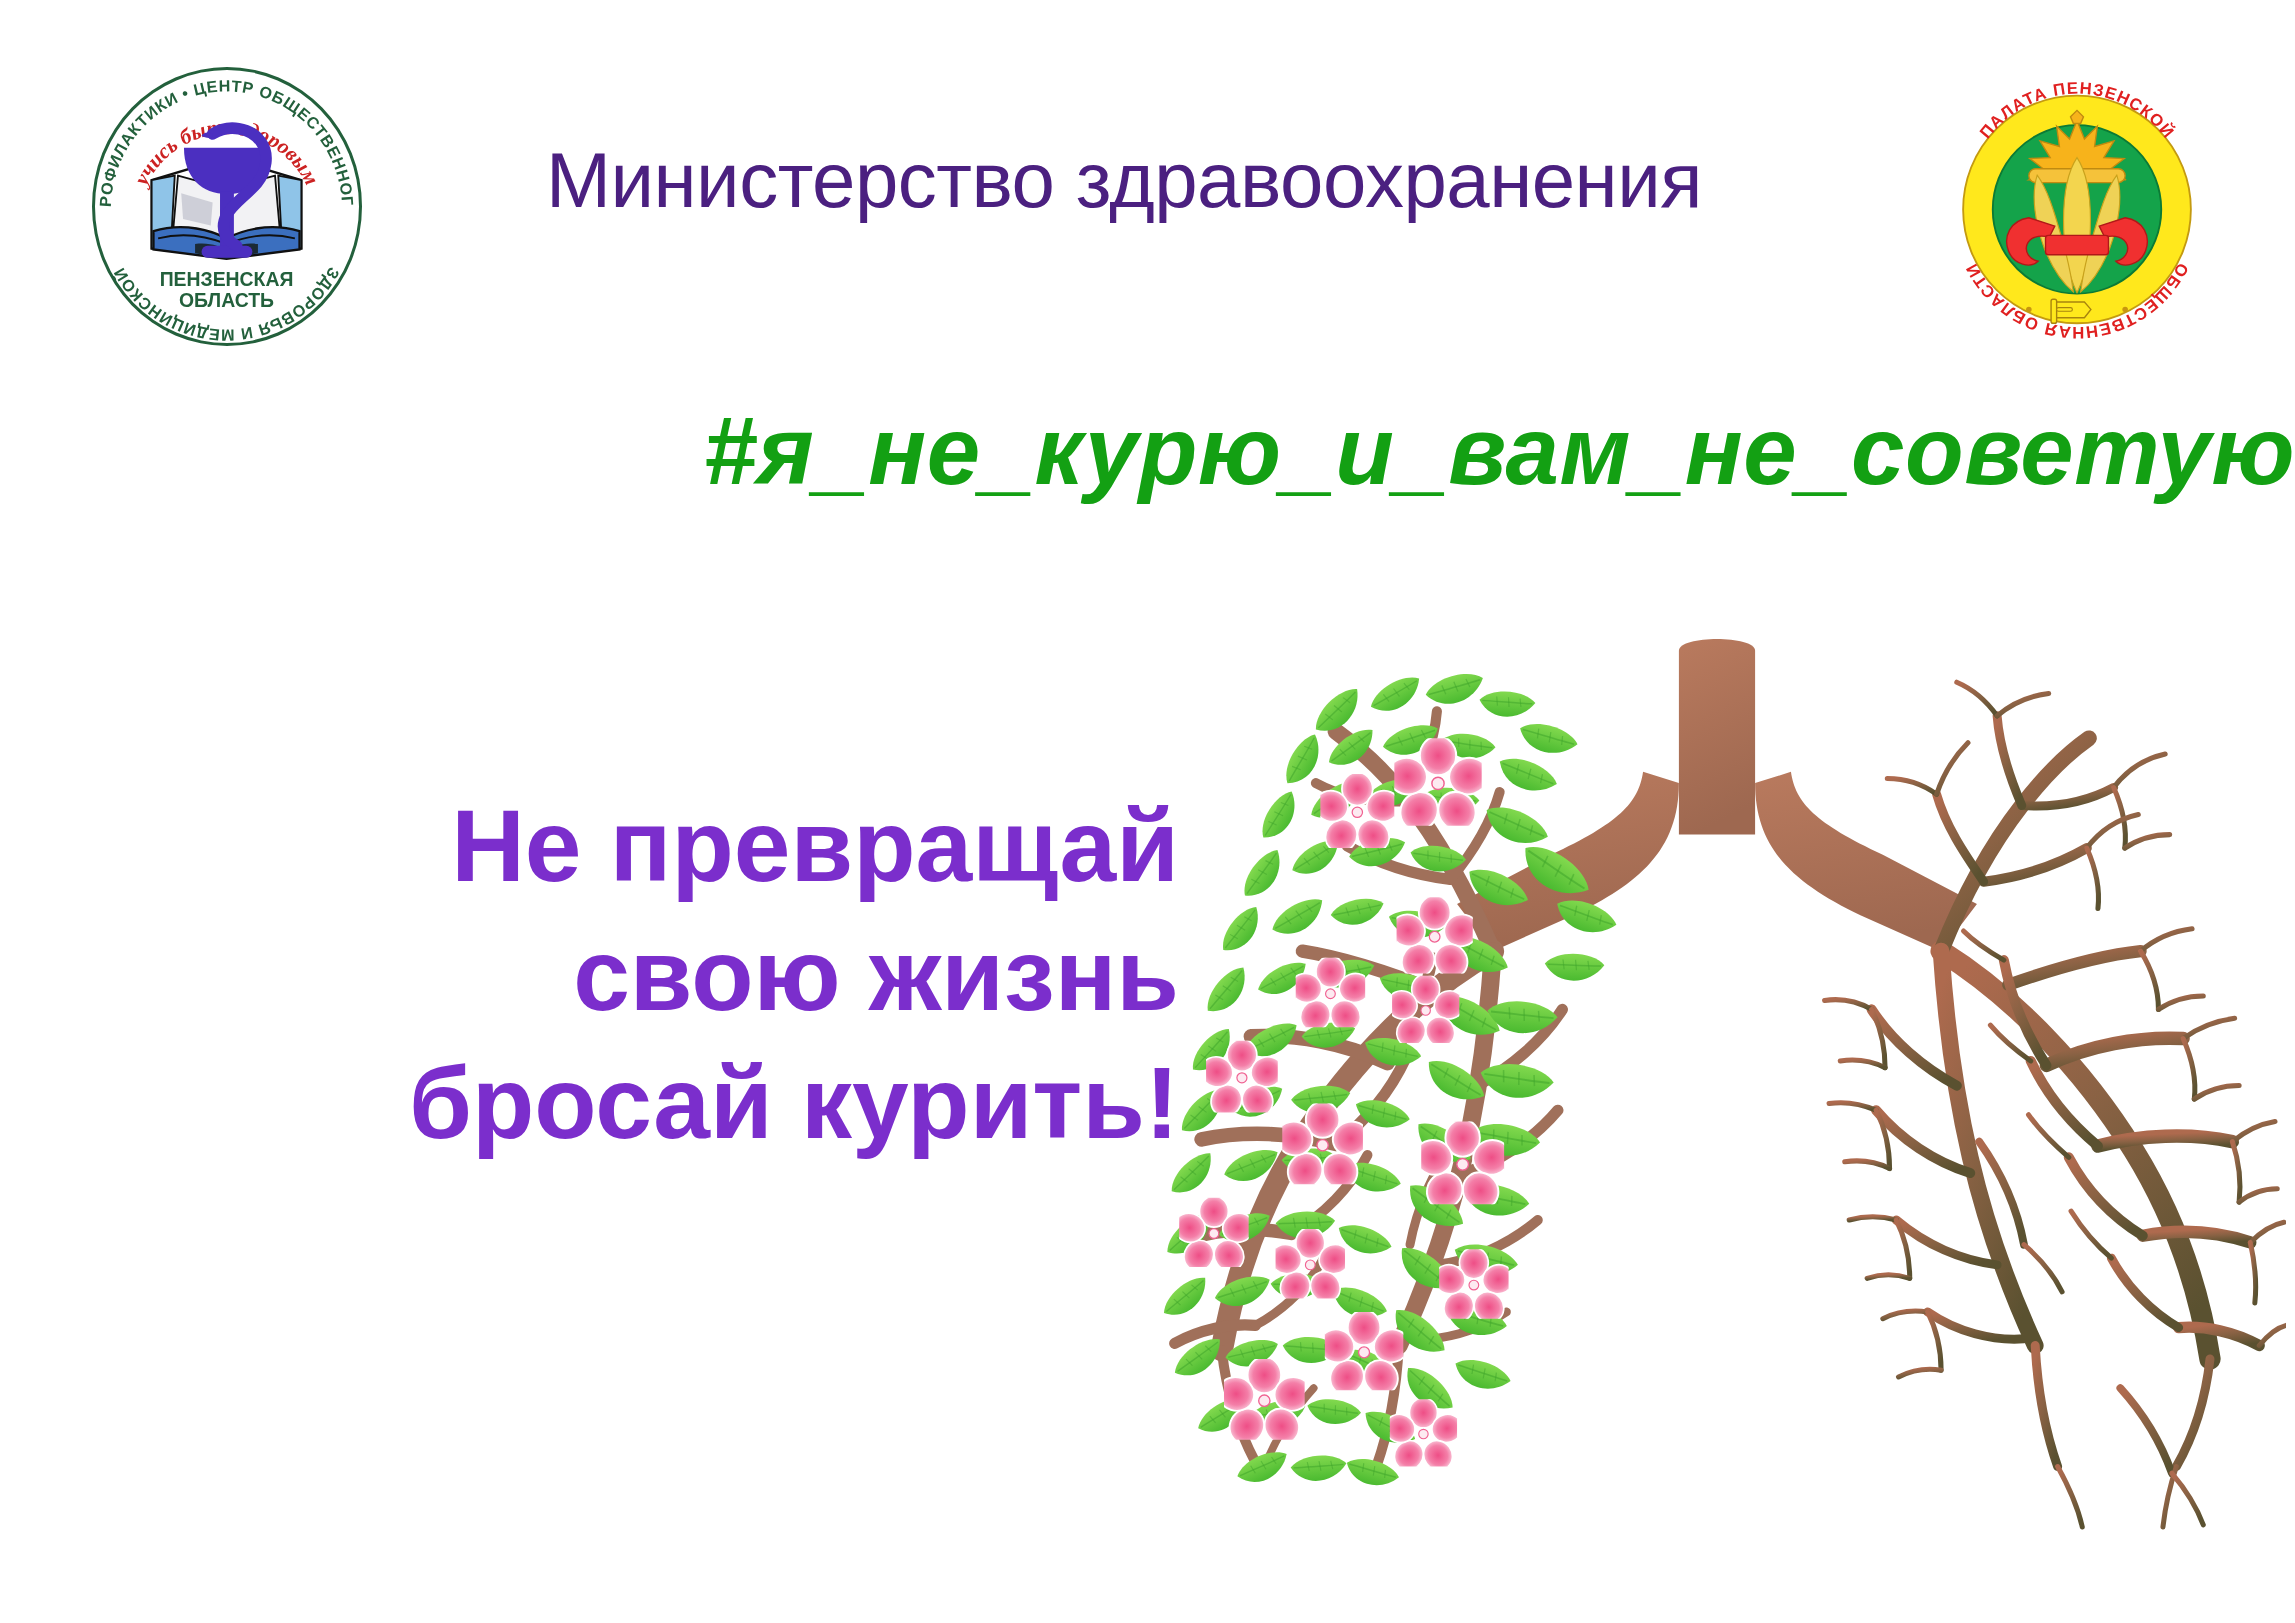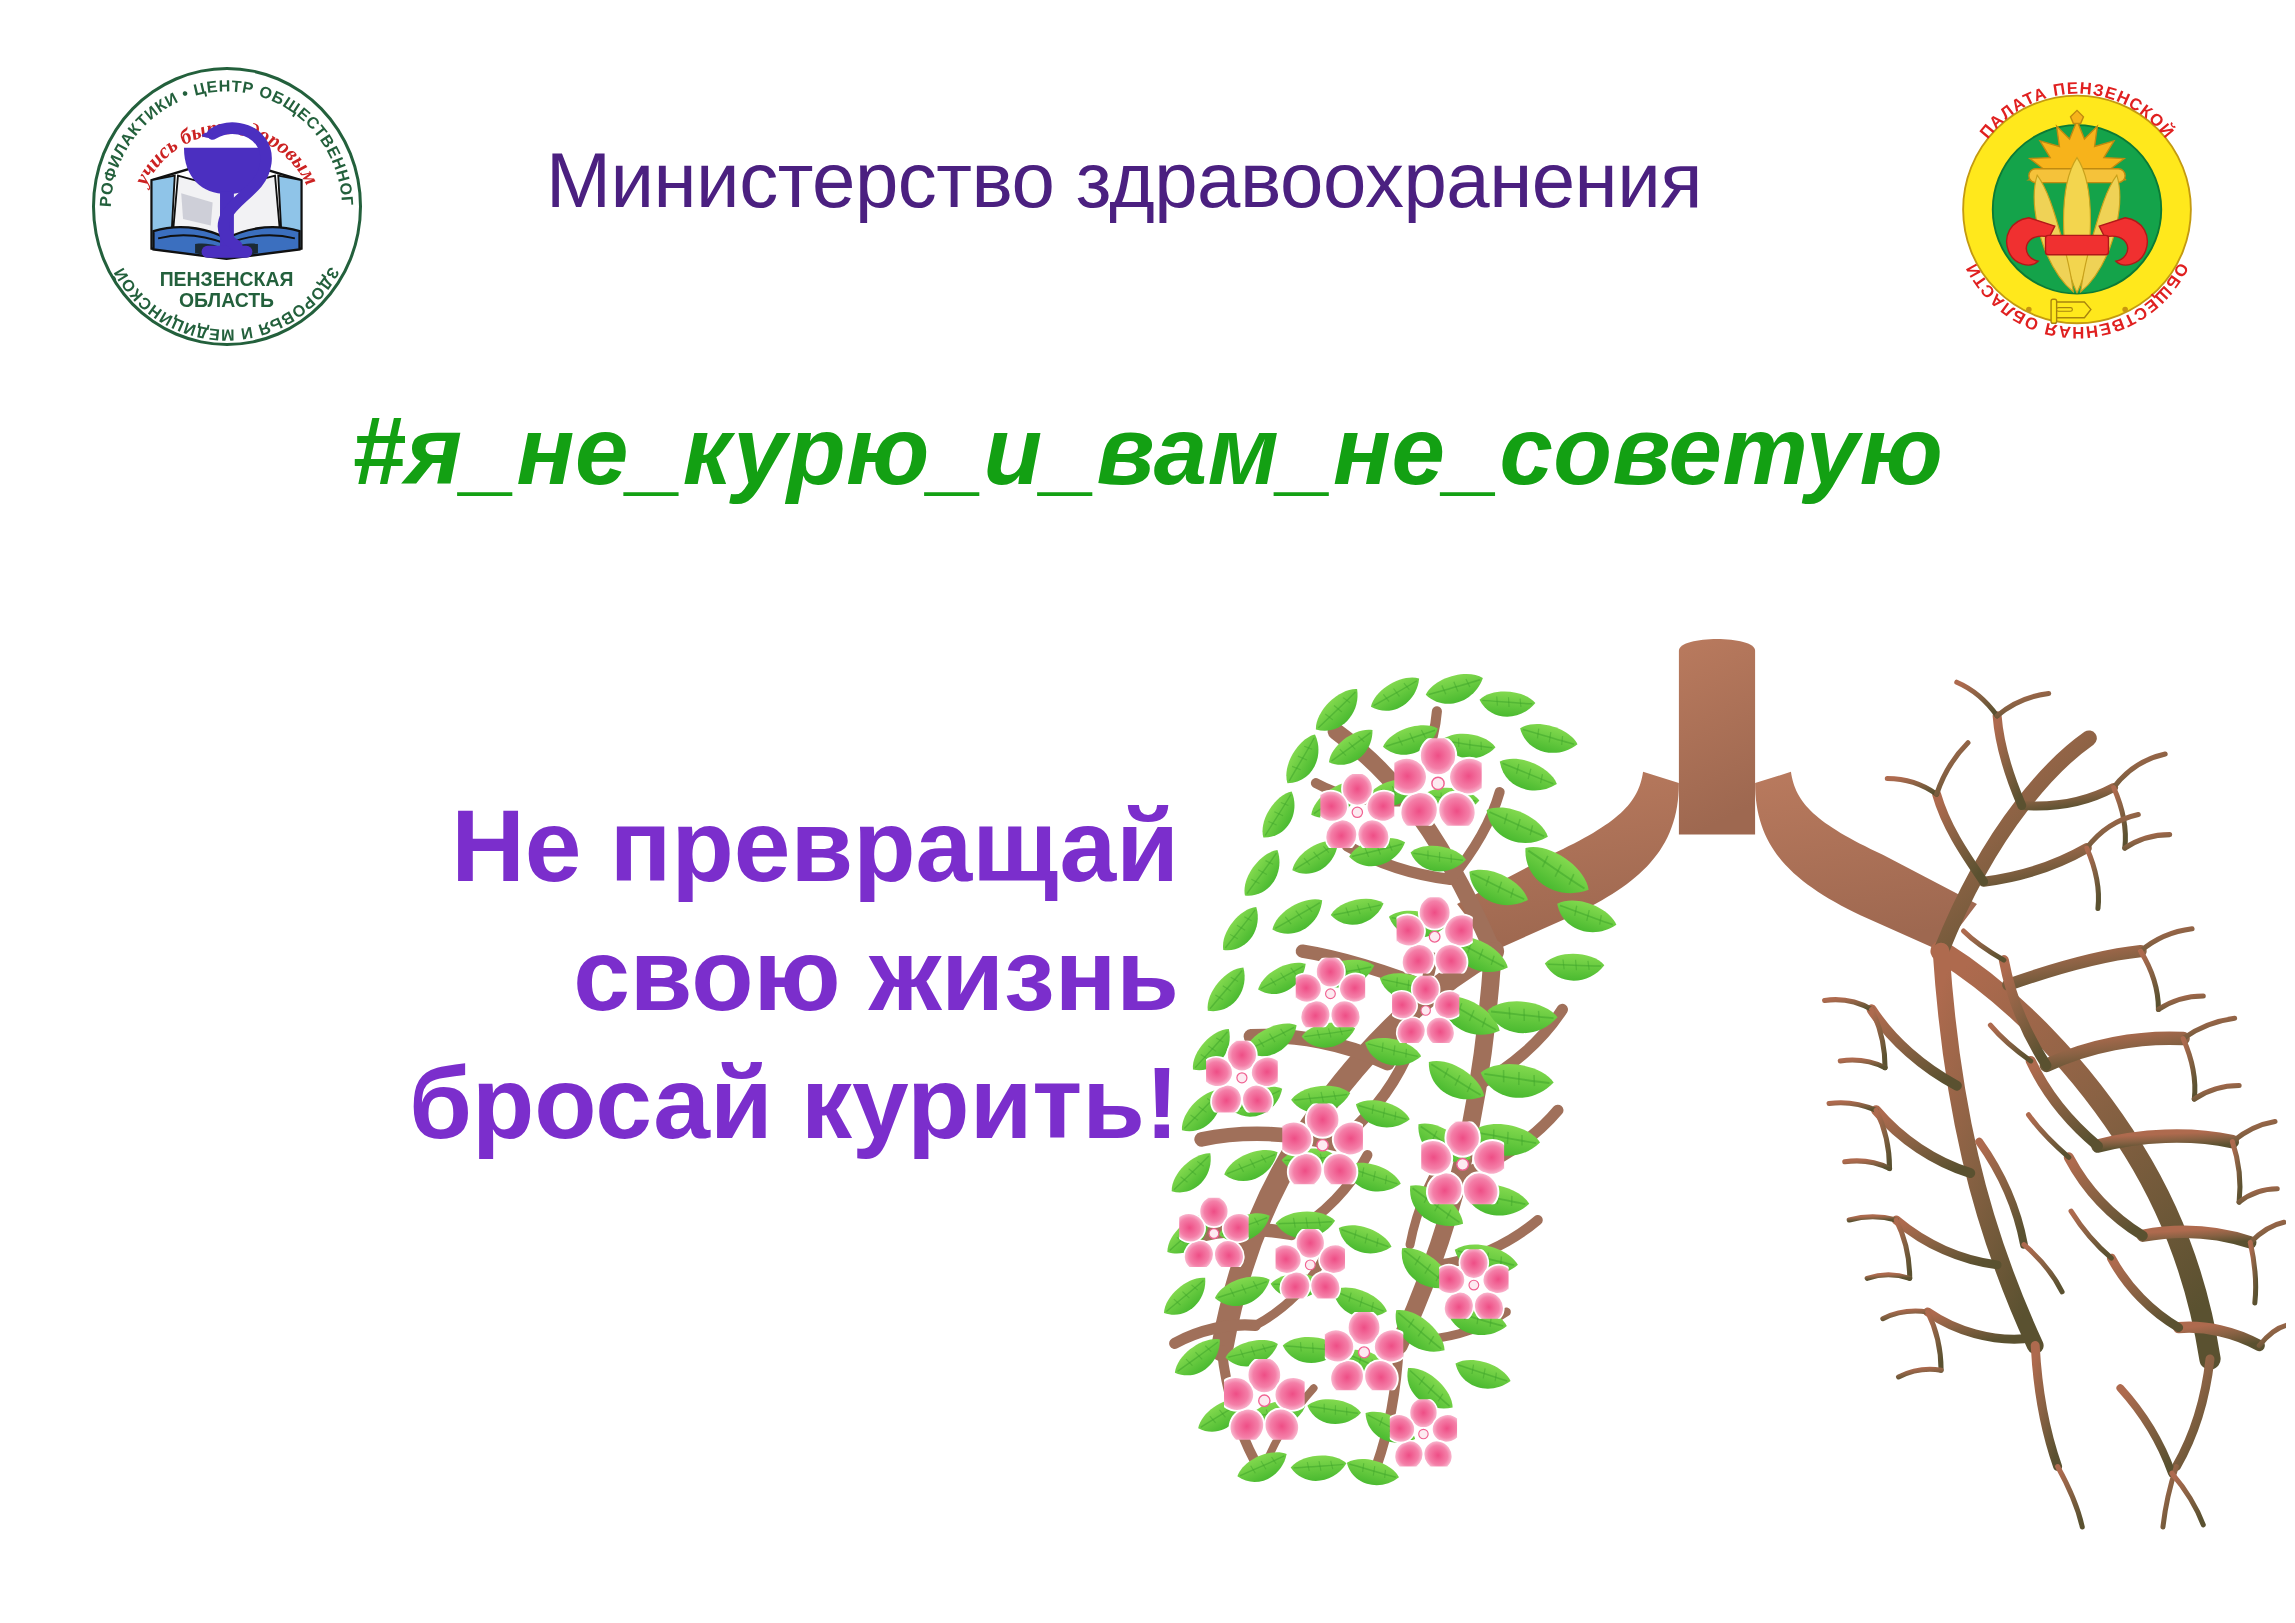--- a/index.html
+++ b/index.html
@@ -39,21 +39,21 @@
     font-size:78px;line-height:1.30;font-weight:400;
     font-family:"Liberation Sans","DejaVu Sans",sans-serif;
     letter-spacing:-0.5px;
     margin-top:20px;
   }
   #ministry-title .l{display:block;white-space:nowrap;}
 
   
   #hashtag{
     position:absolute;left:0;top:396px;width:2295px;
-    text-align:center;color:#13A013;
+    text-align:right;color:#13A013;
     font-size:96px;font-weight:bold;font-style:italic;
     letter-spacing:0.5px;white-space:nowrap;
     font-family:"Liberation Sans","DejaVu Sans",sans-serif;
   }
 
   
   #slogan{
     position:absolute;left:106px;top:782px;width:1073px;
     text-align:right;color:#7B2ECC;
     font-size:102px;line-height:1.26;font-weight:bold;

